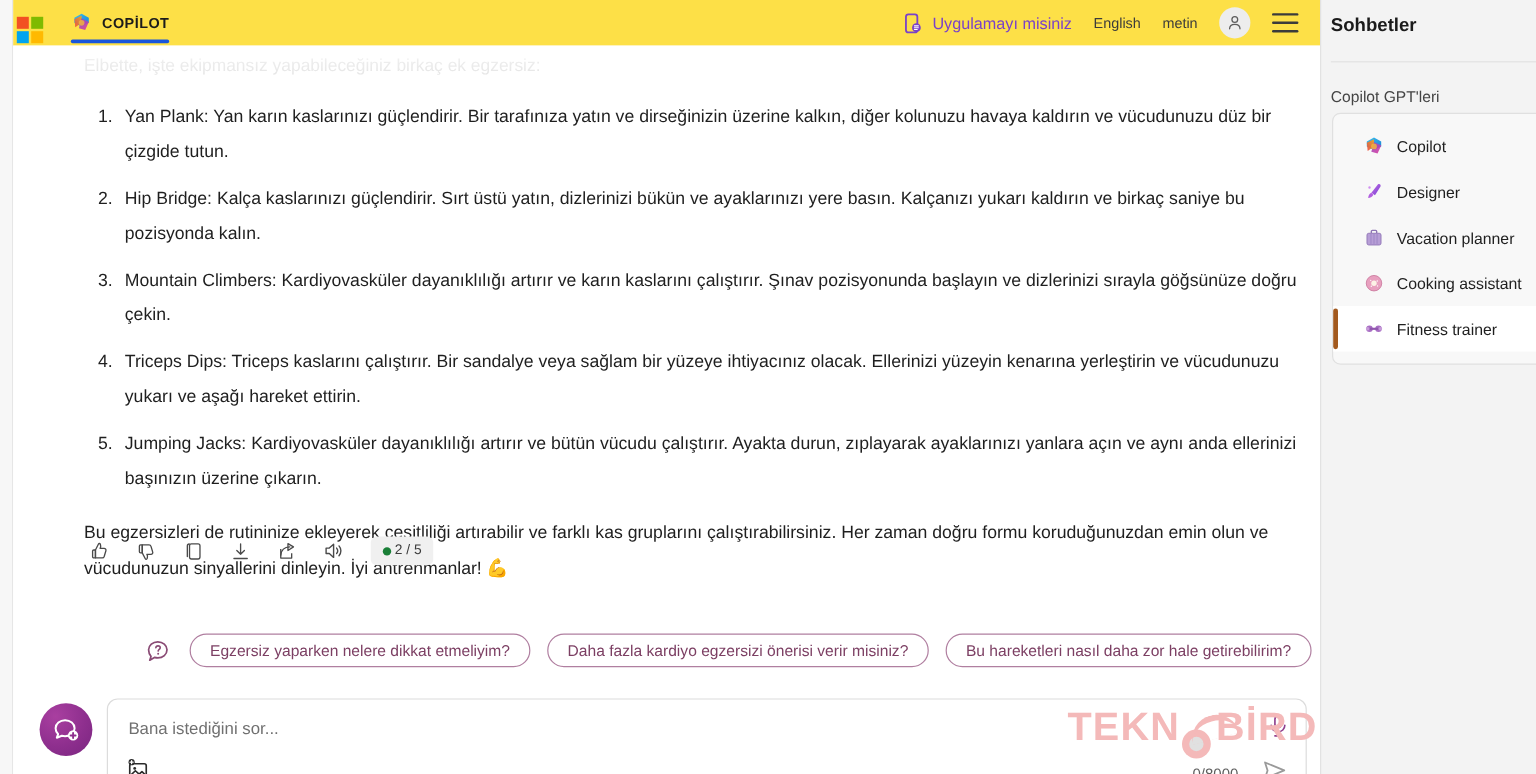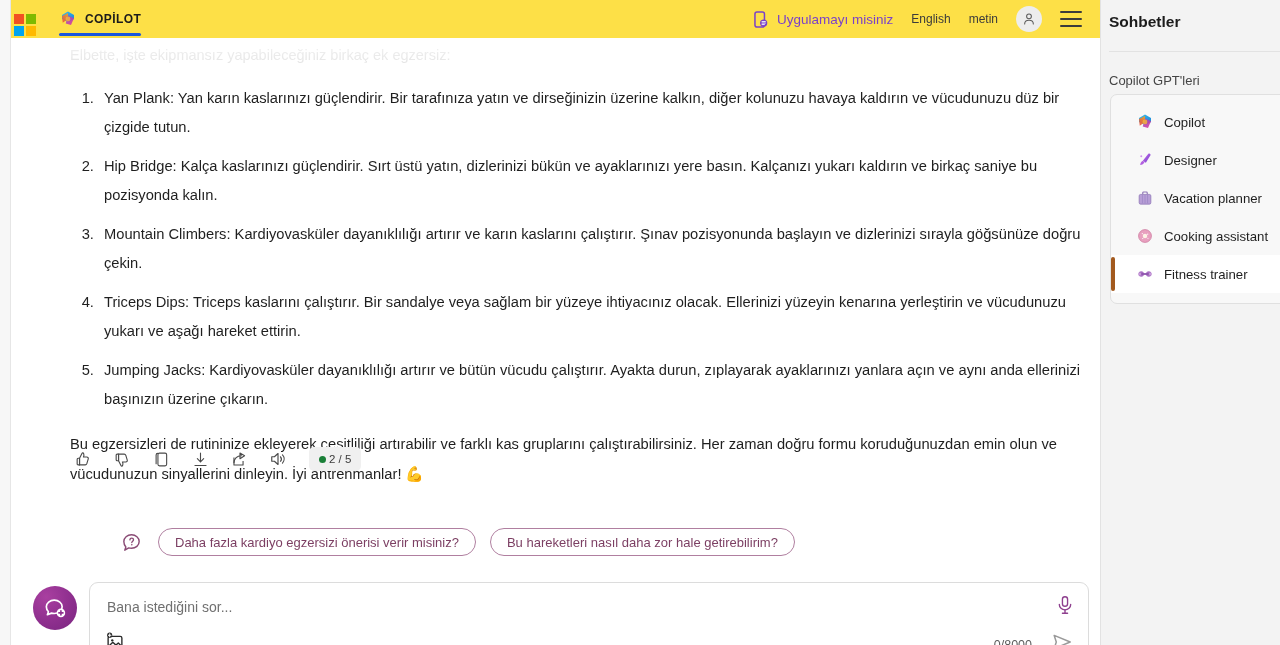--- a/index.html
+++ b/index.html
@@ -292,20 +292,21 @@
     </div>
 
     <div class="suggestions">
       <div class="sugg-ico">
         <svg width="23" height="23" viewBox="0 0 24 24">
           <path d="M4 11c0-4 3.6-7 8-7s8 3 8 7-3.6 7-8 7c-1 0-2-.15-2.9-.42L5 20l1.1-3.3C4.8 15.2 4 13.2 4 11z" fill="none" stroke="#8a4b75" stroke-width="1.5" stroke-linejoin="round"></path>
           <path d="M10.3 9.2c.1-1 .9-1.7 1.9-1.7 1.1 0 1.9.7 1.9 1.7 0 1.4-1.8 1.4-1.8 2.9" fill="none" stroke="#8a4b75" stroke-width="1.4" stroke-linecap="round"></path>
           <circle cx="12.3" cy="14.4" r=".85" fill="#8a4b75"></circle>
         </svg>
       </div>
+      <div class="chip">Egzersiz yaparken nelere dikkat etmeliyim?</div>
       <div class="chip">Daha fazla kardiyo egzersizi önerisi verir misiniz?</div>
       <div class="chip">Bu hareketleri nasıl daha zor hale getirebilirim?</div>
     </div>
 
     <div class="composer-row">
       <div class="new-chat-fab">
         <svg width="25" height="25" viewBox="0 0 24 24">
           <path d="M3.2 10.4c0-3.6 3.4-6.4 7.6-6.4s7.6 2.8 7.6 6.4-3.4 6.4-7.6 6.4c-.9 0-1.8-.12-2.6-.36L4.2 18l1-2.9c-1.25-1.2-2-2.85-2-4.7z" fill="none" stroke="#ffffff" stroke-width="1.6" stroke-linejoin="round"></path>
           <circle cx="17.2" cy="16.2" r="4.1" fill="#ffffff"></circle>
           <path d="M17.2 14.2v4M15.2 16.2h4" stroke="#8e2f8e" stroke-width="1.5" stroke-linecap="round"></path>
@@ -336,20 +337,29 @@
         <div class="counter">0/8000</div>
 
         <div class="send-btn">
           <svg width="24" height="24" viewBox="0 0 24 24">
             <path d="M4.2 5.4 20.2 12 4.2 18.6l2.1-6.6z" fill="none" stroke="#9a9a9a" stroke-width="1.5" stroke-linejoin="round"></path>
           </svg>
         </div>
       </div>
     </div>
 
+    <div class="watermark">
+      <span>TEKN</span>
+      <span class="wm-o">
+        <span></span>
+          <em></em>
+          <i class="wm-swish"></i>
+      </span>
+      <span>BİRD</span>
+    </div>
   </div>
 
   <div class="sidebar">
     <div class="sb-title">Sohbetler</div>
     <div class="sb-div"></div>
     <div class="sb-section">Copilot GPT'leri</div>
 
     <div class="gpt-card">
       <div class="gpt-item">
         <span class="gpt-ico">

